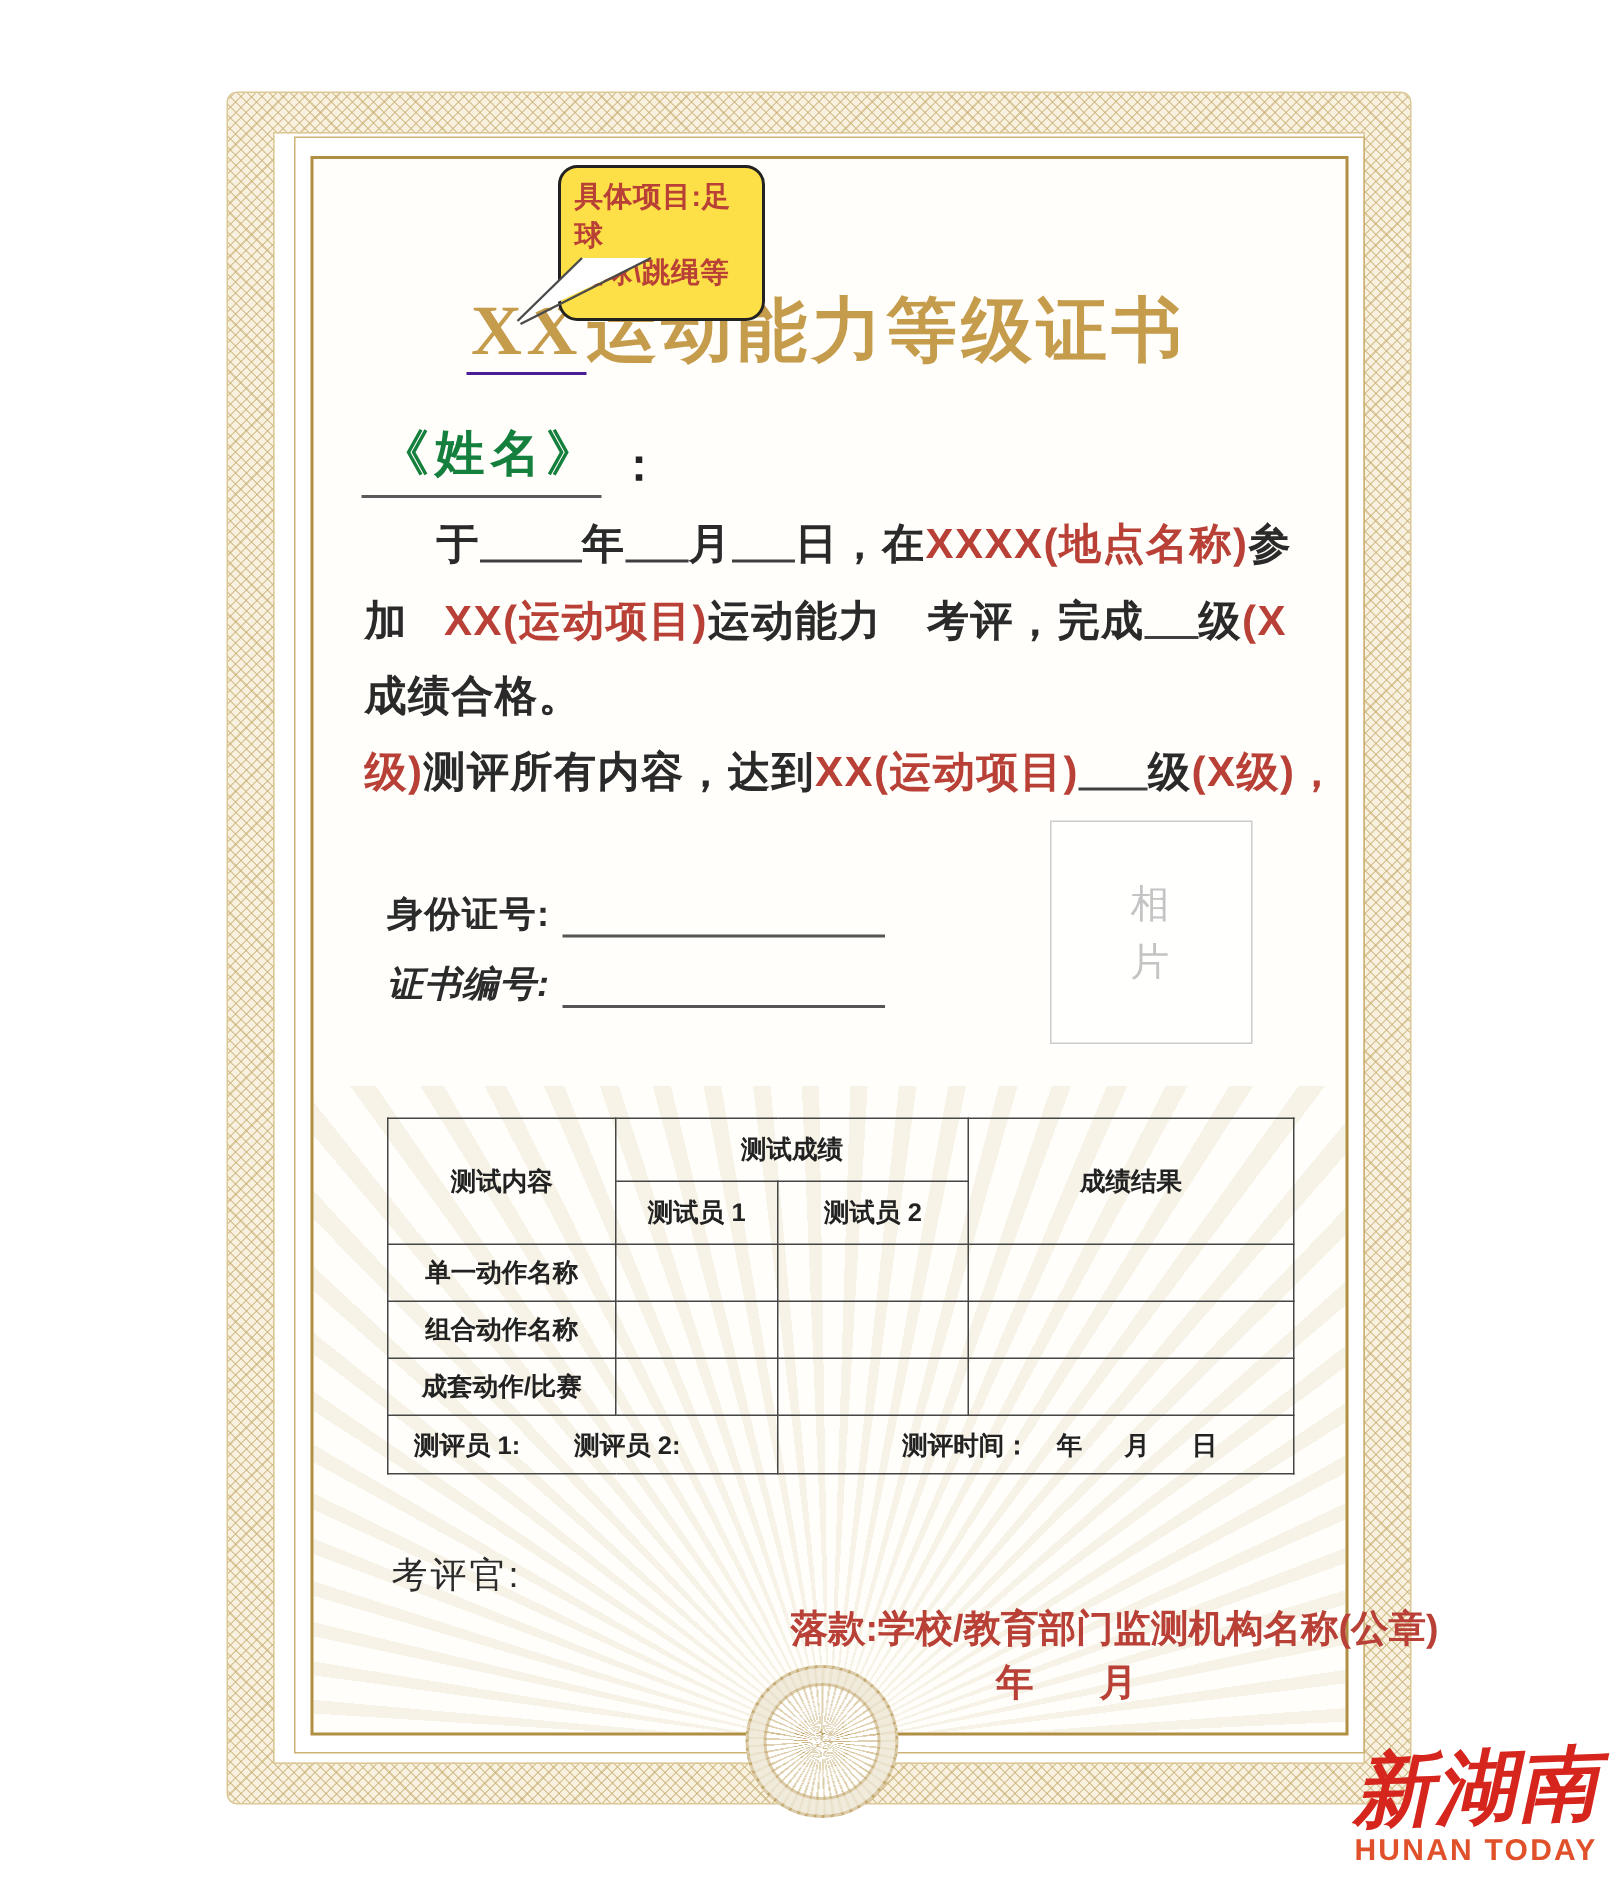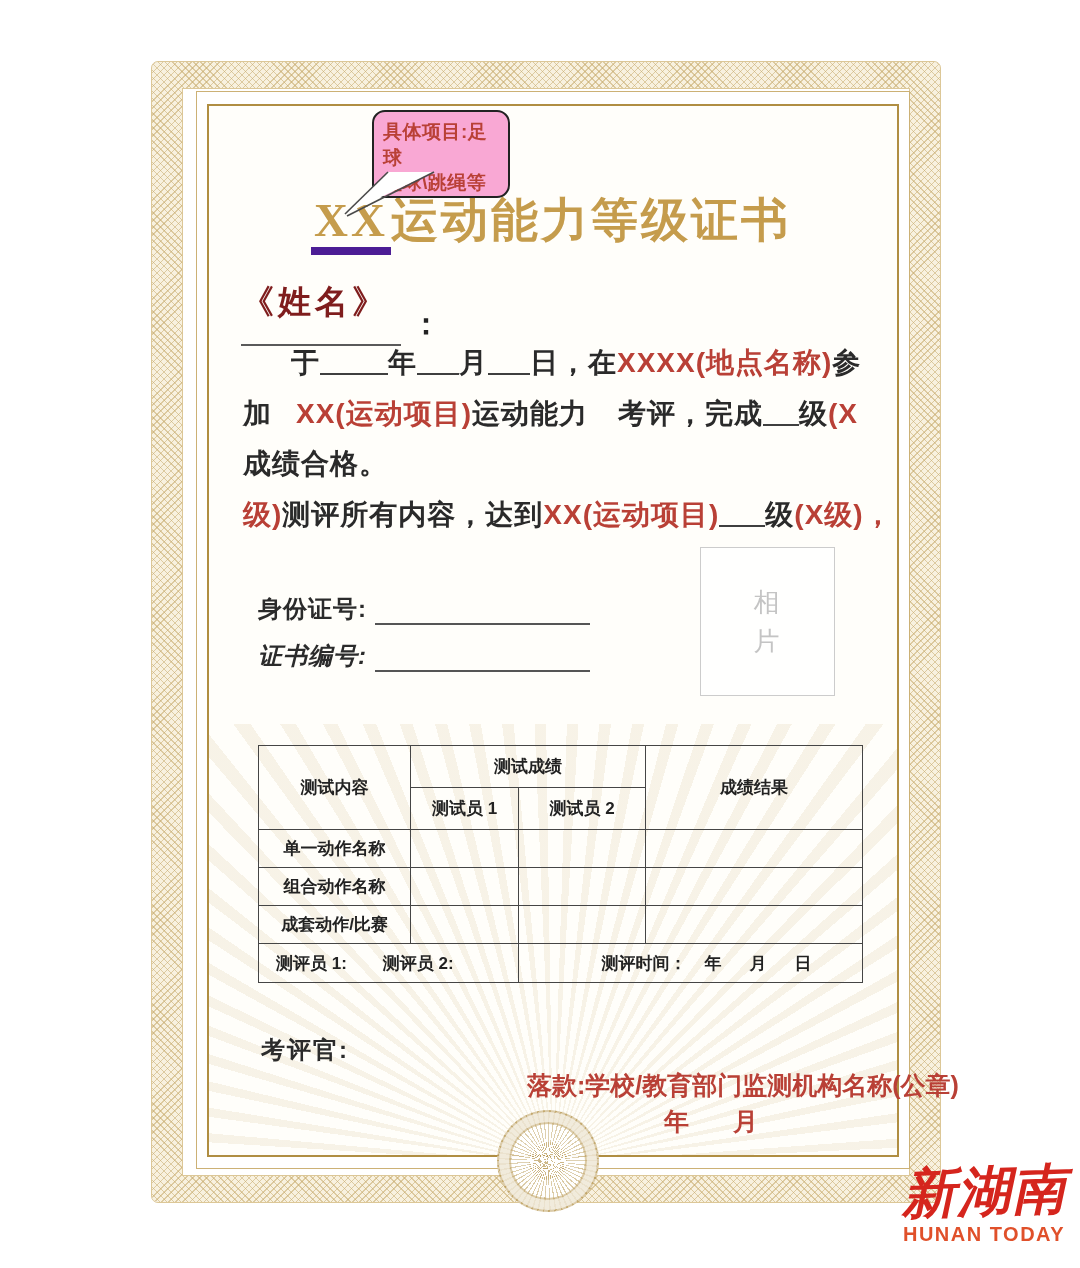--- a/index.html
+++ b/index.html
@@ -23,34 +23,34 @@
         background:repeating-conic-gradient(from 240deg at 50% 100%,
           rgba(203,177,122,.15) 0deg 1.5deg, rgba(255,255,255,0) 1.5deg 4.2deg);}
   .medallion{position:absolute;left:497px;top:1110px;width:98px;height:98px;border-radius:50%;z-index:3;
         background:repeating-conic-gradient(rgba(189,160,96,.75) 0deg 2deg, rgba(255,255,255,.95) 2deg 6.8deg);
         box-shadow:inset 0 0 0 10px rgba(255,255,255,.6), inset 0 0 0 12px rgba(189,160,96,.55),
                    inset 0 0 0 30px rgba(255,255,255,.35);
         border:2px solid rgba(189,160,96,.55);}
 
   
   .bubble{position:absolute;left:372px;top:110px;width:138px;box-sizing:border-box;
-        padding:7px 9px 0;border:2.5px solid #222;border-radius:13px;background:#f9a8d4;
+        padding:7px 9px 16px;border:2.5px solid #222;border-radius:13px;background:#fde047;
         color:#b94036;font-size:19px;line-height:1.35;font-weight:bold;letter-spacing:.5px;z-index:5;}
   .bubble-tail{position:absolute;left:332px;top:169px;z-index:6;}
 
   
   .title{position:absolute;left:207px;top:189px;width:688px;text-align:center;z-index:4;
         font-family:"Liberation Serif",serif;font-weight:bold;font-size:47px;color:#c59c4c;letter-spacing:3px;}
-  .title-xx{border-bottom:8px solid #4c1d95;padding:0 3px 1px;}
+  .title-xx{border-bottom:2px solid #4c1d95;padding:0 3px 1px;}
 
   
   .name-line{position:absolute;left:241px;top:280px;display:flex;align-items:flex-end;z-index:4;}
-  .name-underline{display:inline-block;width:160px;text-align:left;color:#7f1d1d;
+  .name-underline{display:inline-block;width:160px;text-align:right;color:#15803d;
         font-size:33px;font-weight:bold;font-family:"Liberation Serif",serif;letter-spacing:4px;
-        border-bottom:2px solid #5a5a5a;padding-bottom:19px;}
+        border-bottom:2px solid #5a5a5a;padding-bottom:5px;}
   .name-colon{font-size:30px;font-weight:bold;color:#222;margin-left:10px;padding-bottom:1px;}
 
   
   .para{position:absolute;left:243px;top:338px;width:650px;font-size:28px;color:#2a2a2a;
         font-weight:600;letter-spacing:1px;z-index:4;}
   .pline{line-height:50.5px;white-space:nowrap;}
   .indent{padding-left:48px;}
   .blank{display:inline-block;border-bottom:2px solid #3f3f3f;vertical-align:-3px;}
   .b68{width:68px;}.b42{width:42px;}.b36{width:36px;}.b46{width:46px;}
   .gap24{display:inline-block;width:24px;}
@@ -72,21 +72,21 @@
   .cert-table{position:absolute;left:258px;top:745px;border-collapse:collapse;table-layout:fixed;z-index:4;}
   .cert-table td{border:1.5px solid #454545;text-align:center;font-size:17px;font-weight:bold;
         color:#222;padding:0;}
   .rh1{height:42px;} .rh2{height:42px;} .rdata{height:38px;} .rfoot{height:39px;}
   .footer-a{text-align:left !important;padding-left:17px !important;}
   .footer-b{text-align:center;padding-left:32px !important;}
   .sp36{display:inline-block;width:36px;} .sp18{display:inline-block;width:18px;}
   .sp28{display:inline-block;width:28px;}
 
   
-  .examiner{position:absolute;left:261px;top:1034px;font-size:24px;font-weight:bold;color:#2b2b2b;
+  .examiner{position:absolute;left:261px;top:1034px;font-size:24px;font-weight:normal;color:#2b2b2b;
         letter-spacing:2px;z-index:4;}
   .sign1{position:absolute;left:527px;top:1069px;font-size:25px;font-weight:bold;color:#b94036;z-index:4;}
   .sign2{position:absolute;left:664px;top:1105px;font-size:25px;font-weight:bold;color:#b94036;
         display:flex;gap:44px;z-index:4;}
 
   
   .logo{position:absolute;left:893px;top:1163px;width:182px;text-align:center;z-index:4;}
   .logo-cn{font-family:"DejaVu Serif",serif;font-style:italic;font-weight:bold;font-size:54px;
         color:#d5251d;line-height:1.05;transform:rotate(-2deg);letter-spacing:1px;}
   .logo-en{margin-top:3px;font-size:20px;font-weight:bold;color:#e0502a;letter-spacing:1.5px;

